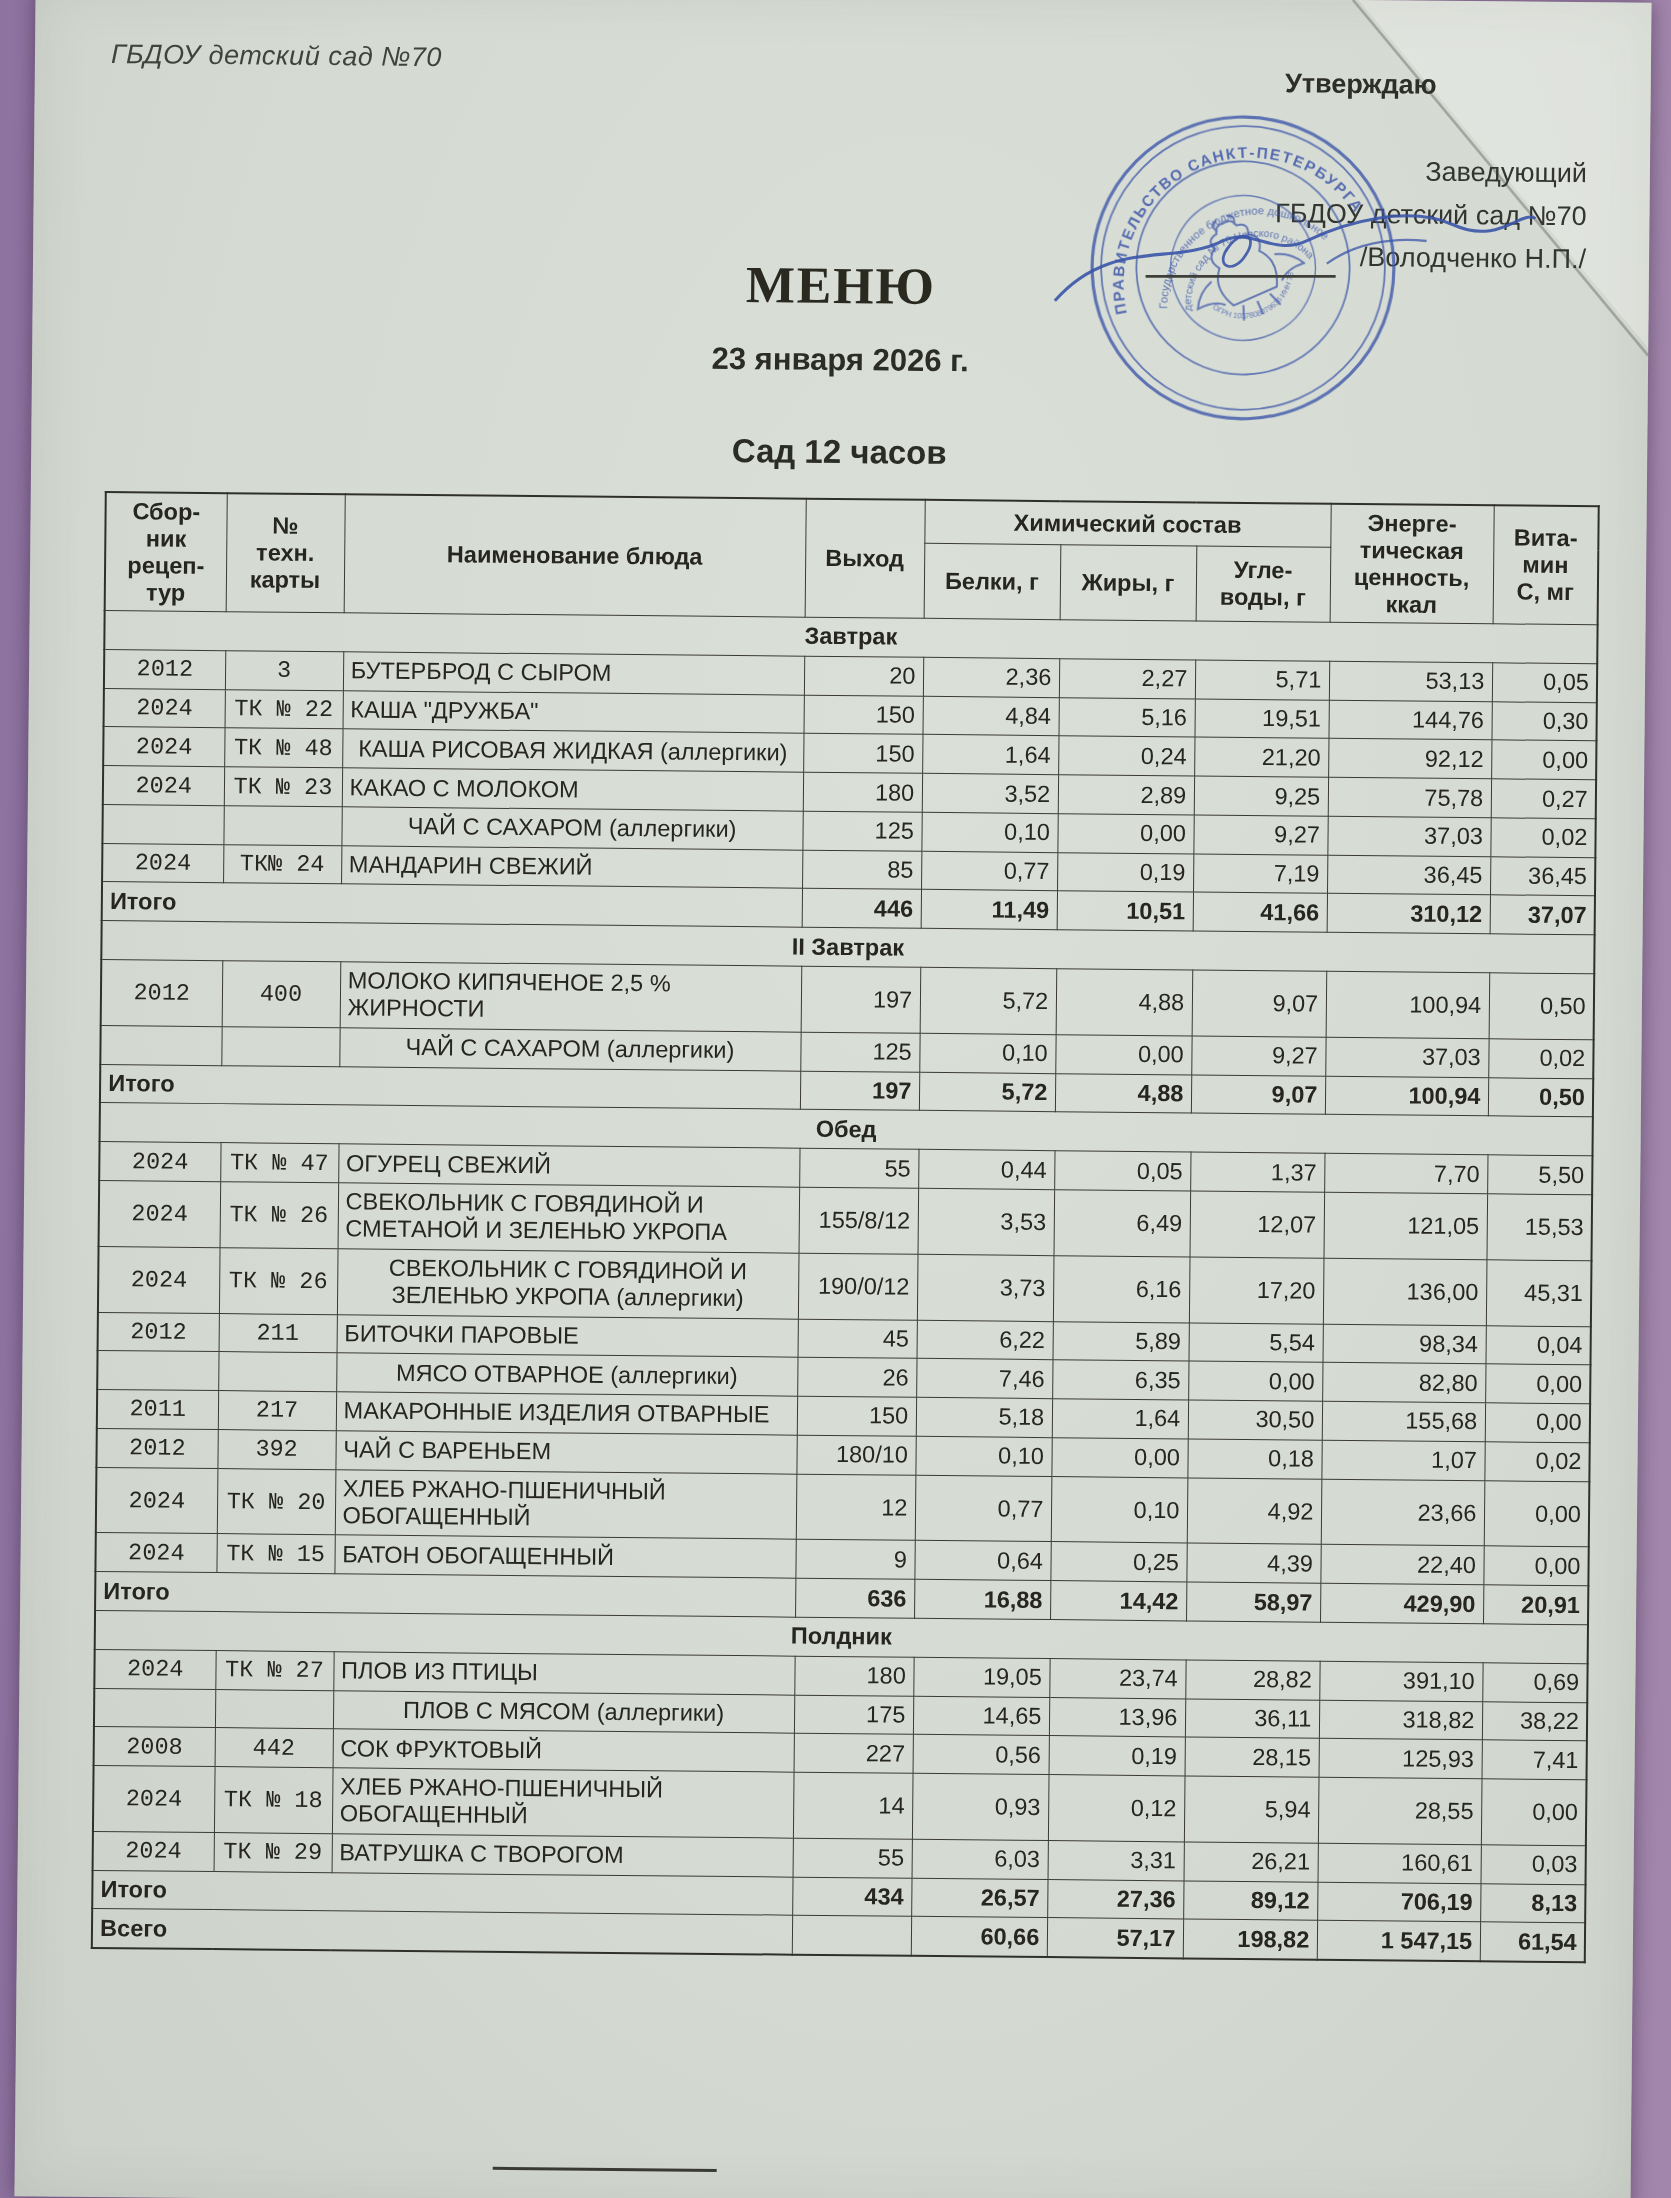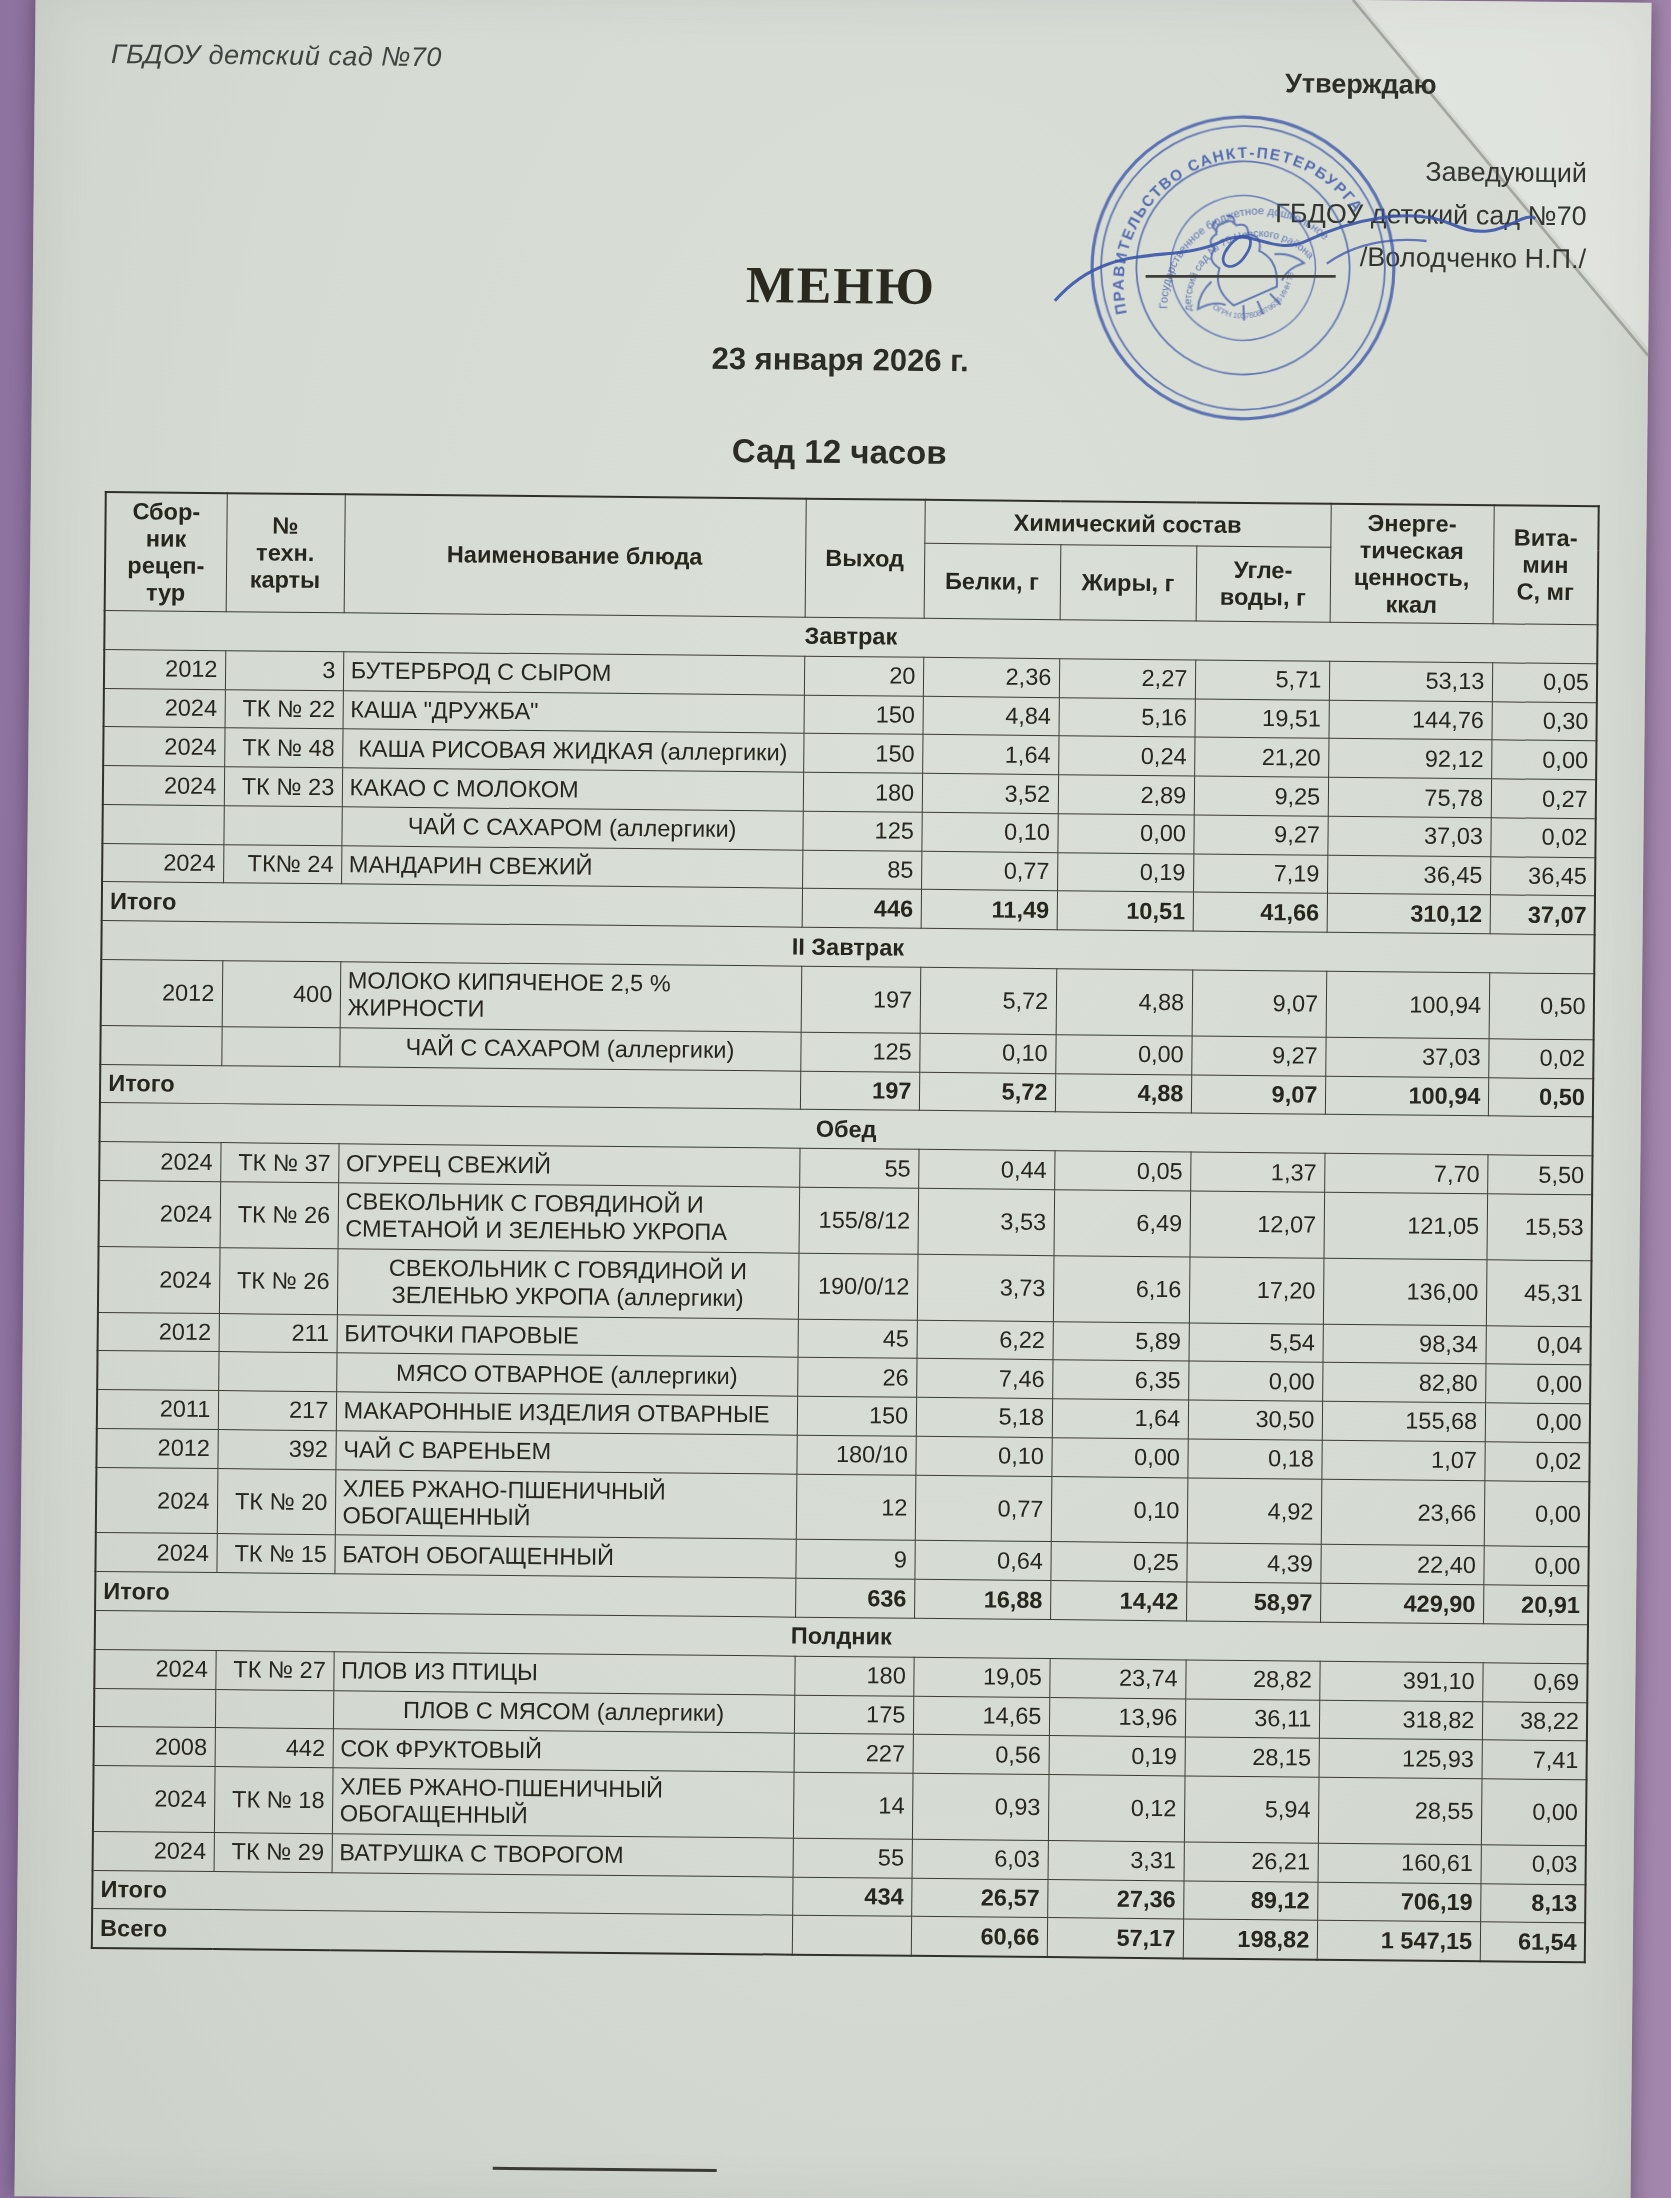--- a/index.html
+++ b/index.html
@@ -21,21 +21,21 @@
   .approve-block{position:absolute;right:63px;top:150px;text-align:right;font-size:27px;line-height:43px;color:#333530;}
   .title{position:absolute;left:0;right:0;top:261px;text-align:center;
     font-family:"Liberation Serif", serif;font-weight:bold;font-size:52px;letter-spacing:1.8px;color:#29291f;}
   .date{position:absolute;left:0;right:0;top:347px;text-align:center;font-weight:bold;font-size:31px;color:#2c2c26;}
   .subtitle{position:absolute;left:0;right:0;top:438px;text-align:center;font-weight:bold;font-size:33px;color:#2c2c26;}
 
   table.menu{border-collapse:collapse;border:2.7px solid #30302a;width:1493px;margin:503px 0 0 74px;table-layout:fixed;}
   .menu th,.menu td{border:1.8px solid #3b3b33;}
   .menu th{font-weight:bold;font-size:23.5px;line-height:27px;white-space:pre-line;text-align:center;vertical-align:middle;padding:4.5px 1.8px;color:#26261f;}
   .menu td{font-size:23.5px;line-height:27px;padding:5.4px 7.2px;vertical-align:middle;color:#26261f;}
-  .c-mid{text-align:right;}
+  .c-mid{text-align:center;font-family:Liberation Mono, monospace;}
   .c-name{text-align:left;padding-left:11px;}
   .c-center{text-align:center;}
   .c-num{text-align:right;padding-right:11px;}
   .section-title{text-align:center;font-weight:bold;font-size:28px;padding:9px 3.6px;}
   .total-row td{font-weight:bold;}
   .c-label{text-align:left;padding-left:11px;}
 
   .stamp{position:absolute;left:1051px;top:110px;width:318px;height:318px;filter:blur(0.4px);opacity:.92;}
   .signature{position:absolute;left:995px;top:177px;width:525px;height:172px;}
   .bottom-line{position:absolute;left:478px;bottom:31px;width:224px;height:2.7px;background:#3a3a35;}
@@ -254,21 +254,21 @@
           <td class="c-num">4,88</td>
           <td class="c-num">9,07</td>
           <td class="c-num">100,94</td>
           <td class="c-num">0,50</td>
         </tr>
         <tr class="section-row">
           <td class="section-title" colspan="9">Обед</td>
         </tr>
         <tr class="dish-row">
           <td class="c-mid">2024</td>
-          <td class="c-mid">ТК № 37</td>
+          <td class="c-mid">ТК № 47</td>
           <td class="c-name">ОГУРЕЦ СВЕЖИЙ</td>
           <td class="c-num">55</td>
           <td class="c-num">0,44</td>
           <td class="c-num">0,05</td>
           <td class="c-num">1,37</td>
           <td class="c-num">7,70</td>
           <td class="c-num">5,50</td>
         </tr>
         <tr class="dish-row">
           <td class="c-mid">2024</td>

